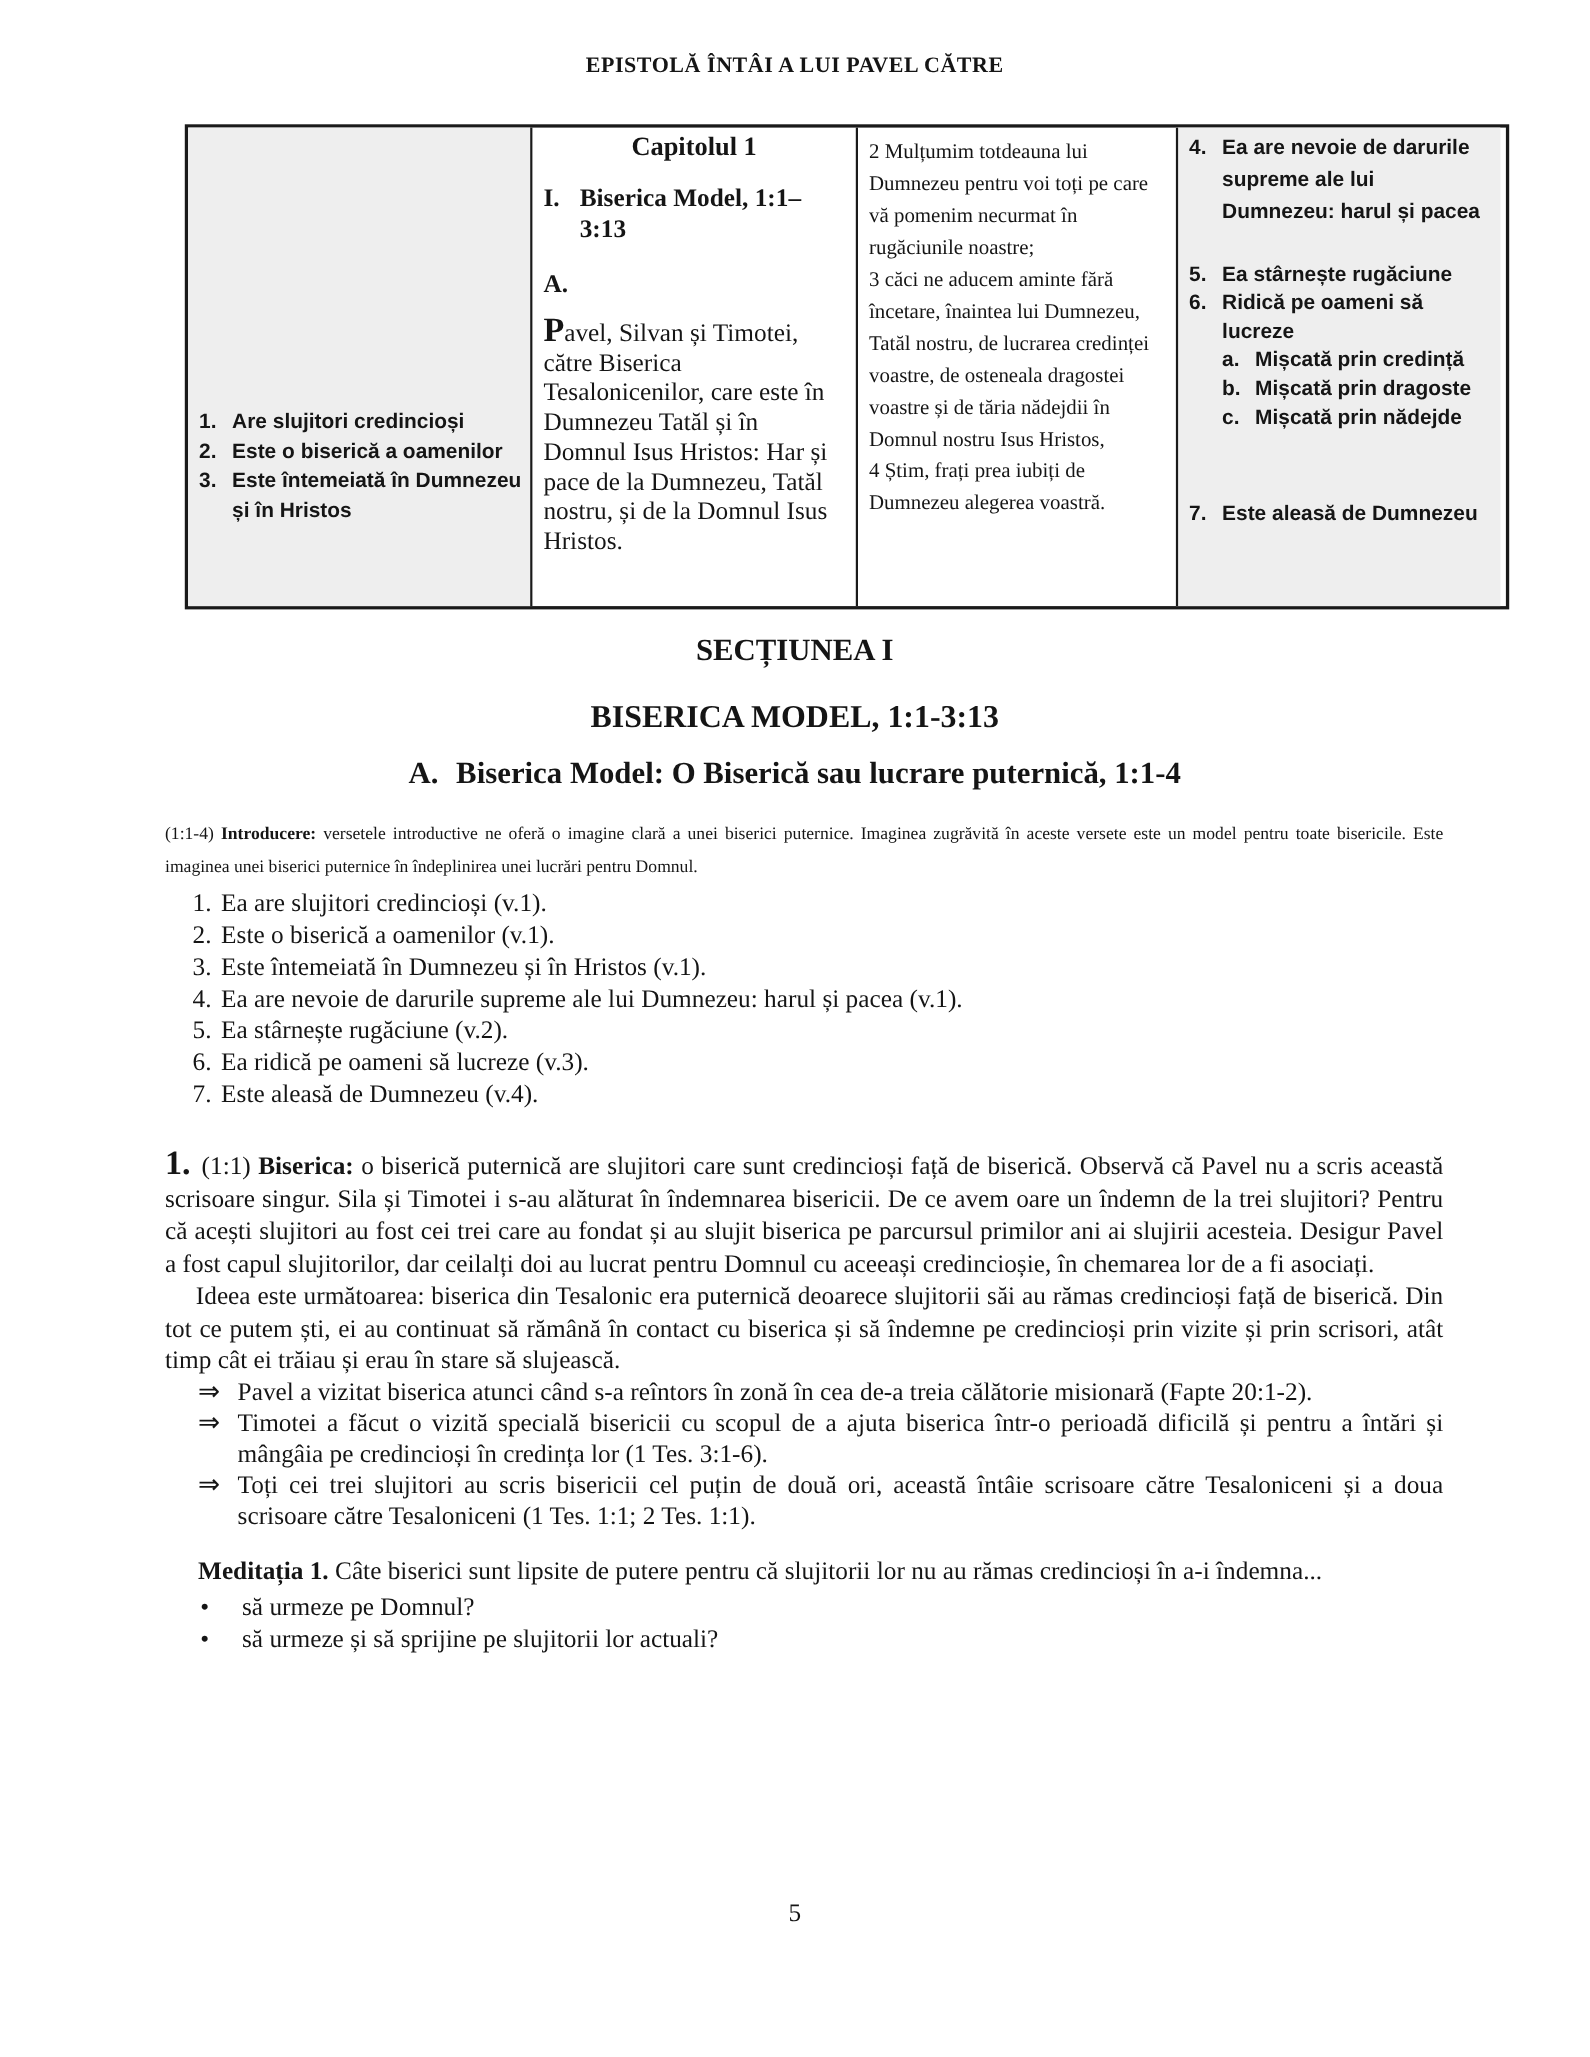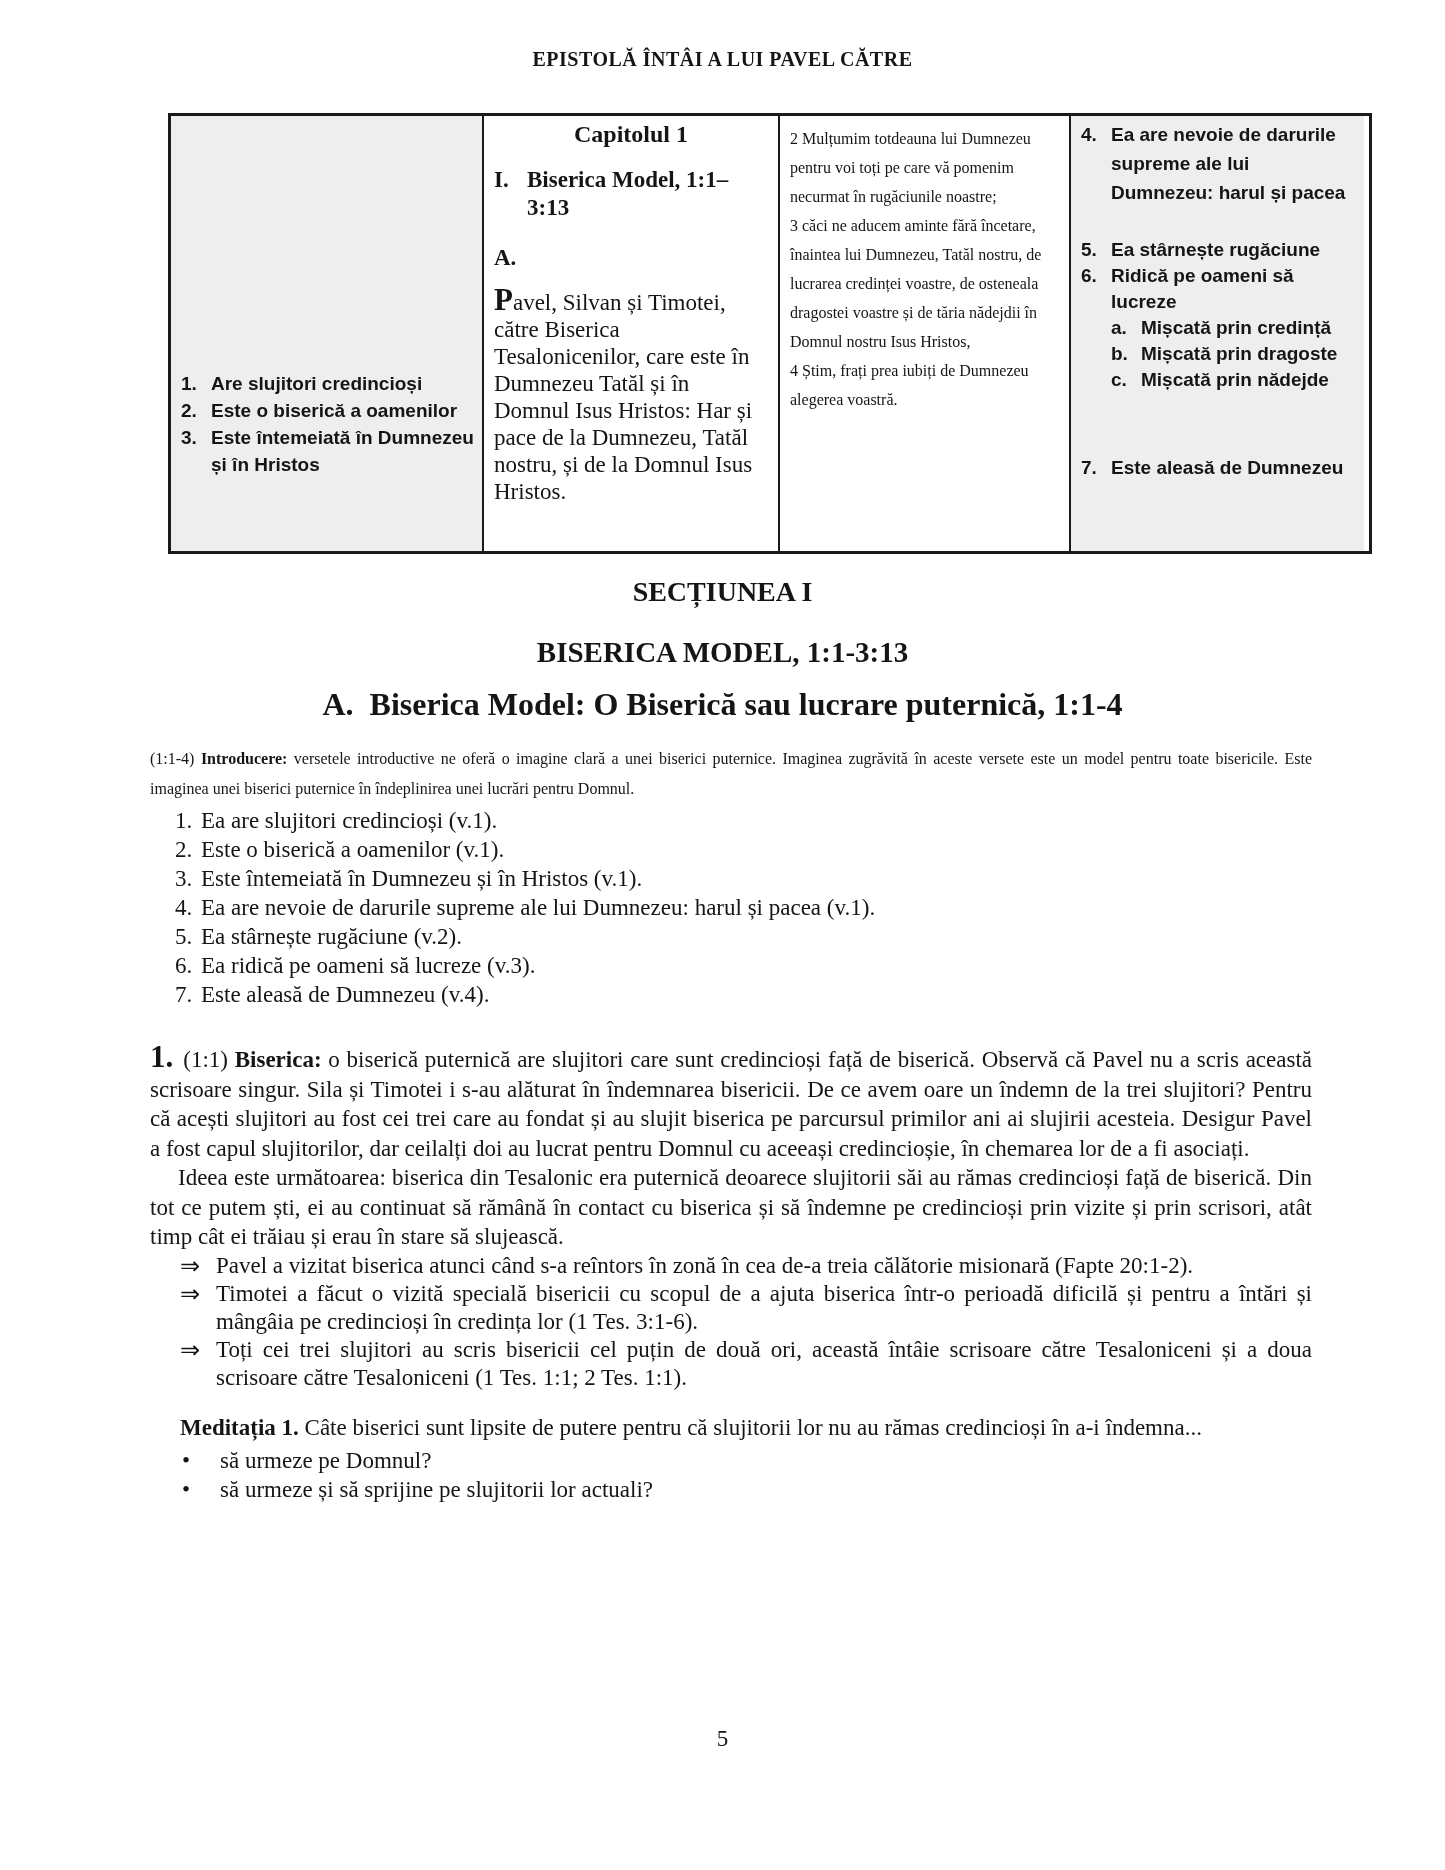--- a/index.html
+++ b/index.html
@@ -33,21 +33,21 @@
     margin:40px 0 0 168px;
     width:1204px;height:441px;
     border:3px solid #1a1a1a;
     display:flex;
     background:#fff;
   }
   .otcol{box-sizing:border-box;overflow:hidden;height:100%;}
   .otcol + .otcol{border-left:2px solid #1a1a1a;}
   .col-left{width:311px;background:#eeeeee;font-family:"Liberation Sans",sans-serif;font-size:19px;line-height:27px;font-weight:bold;padding:254px 8px 0 10px;}
   .col-chapter{width:296px;padding:4px 10px 0 10px;font-size:23px;}
-  .col-verses{width:291px;padding:8px 8px 0 10px;font-size:16px;line-height:29px;}
+  .col-verses{width:291px;padding:8px 8px 0 10px;font-size:19px;line-height:29px;}
   .col-right{width:295px;background:#eeeeee;font-family:"Liberation Sans",sans-serif;font-size:19px;line-height:26px;font-weight:bold;padding:4px 8px 0 10px;}
   .pt-row{display:flex;}
   .pt-row .pt-num{width:30px;flex:none;}
   .pt-row .pt-text{flex:1;}
   .col-right .item4{line-height:29px;}
   .col-right .item5{margin-top:30px;}
   .col-right .subs{margin-left:30px;}
   .col-right .subs .pt-num{width:30px;font-weight:bold;}
   .col-right .item7{margin-top:62px;}
   .chapter-head{text-align:center;font-weight:bold;font-size:24px;line-height:28px;}
@@ -55,21 +55,21 @@
   .ol-row .ol-num{width:33px;flex:none;}
   .ol-row .ol-text{flex:1;}
   .ol-main{margin-top:18px;}
   .ol-sub{margin-top:22px;}
   .verse-lead{margin:12px 0 0 0;line-height:27px;}
   .dropcap{font-size:31px;font-weight:bold;line-height:1;}
   .col-verses p{margin:0;}
   
   .sec-title{margin-top:20px;text-align:center;font-size:28px;font-weight:bold;line-height:36px;}
   .sec-sub{margin-top:26px;text-align:center;font-size:29px;font-weight:bold;line-height:32px;}
-  .sec-a{margin-top:21px;text-align:center;font-size:32px;font-weight:bold;line-height:30px;}
+  .sec-a{margin-top:21px;text-align:center;font-size:28px;font-weight:bold;line-height:30px;}
   .sec-a .sec-a-num{margin-right:16px;}
   
   .body-col{margin-left:150px;width:1162px;}
   .intro{margin:25px 0 0 0;text-align:justify;font-size:16px;line-height:29.5px;}
   .summary{margin-top:3px;font-size:23px;line-height:29px;}
   .summary .s-row{display:flex;}
   .summary .s-num{margin-left:25px;width:26px;flex:none;}
   .summary .s-text{flex:1;}
   .point1{margin:32px 0 0 0;text-align:justify;font-size:23px;line-height:29.5px;}
   .big-num{font-size:31px;font-weight:bold;line-height:1;padding-right:10px;}

